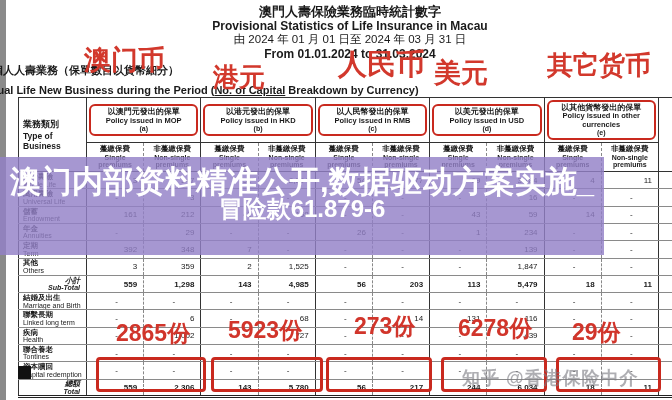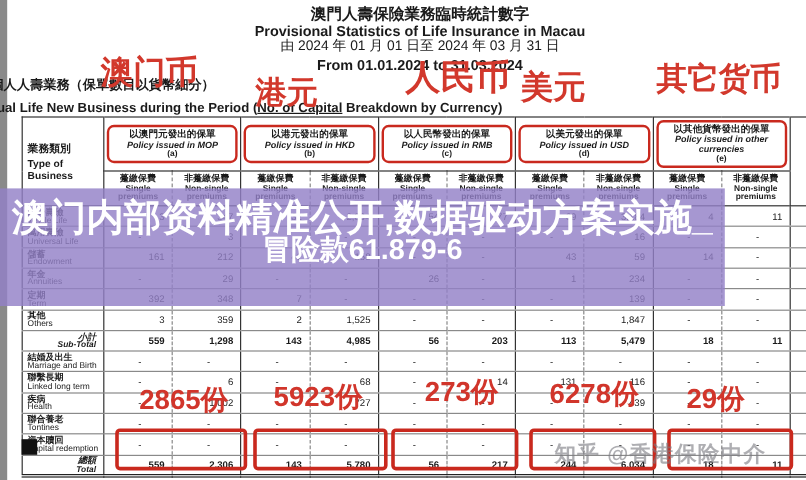--- a/index.html
+++ b/index.html
@@ -26,21 +26,21 @@
   table{position:absolute;left:18px;top:97px;width:654px;border-collapse:collapse;table-layout:fixed;
         border:1.5px solid #333;border-bottom:3px double #222;}
   th,td{border-bottom:1px solid #8a8a8a;padding:0 3px;overflow:hidden;font-size:8px;vertical-align:middle;}
   thead th{border-bottom:1px solid #333;}
   th.corner{border-right:1.2px solid #333;text-align:left;padding-left:4px;}
   .corner .zh{font-weight:bold;font-size:9px;}
   .corner .en{font-weight:bold;font-size:8.5px;}
   th.grp{border-left:1.2px solid #333;padding:2px 2px;}
   .red-frame{border:2.5px solid #c9291e;border-radius:6px;padding:1px 1px;text-align:center;line-height:1.15;}
   .red-frame .zh{font-weight:bold;font-size:8px;}
-  .red-frame .en{font-weight:bold;font-size:7.5px;font-style:italic;}
+  .red-frame .en{font-weight:bold;font-size:7.5px;}
   .red-frame .lt{font-size:7px;}
   th.sub{border-left:1px dashed #888;text-align:center;line-height:1.1;padding:2px 1px;}
   th.sub.first{border-left:1.2px solid #333;}
   .sub .zh{font-weight:bold;font-size:7.5px;}
   .sub .en{font-size:7px;}
   tbody tr{height:17.3px;}
   tbody th{border-right:1.2px solid #333;text-align:left;padding-left:4px;line-height:1.0;font-weight:normal;}
   tbody th .zh{font-weight:bold;font-size:7.5px;display:block;}
   tbody th .en{font-size:7px;display:block;}
   tbody tr.summary th{text-align:right;padding-right:6px;}

